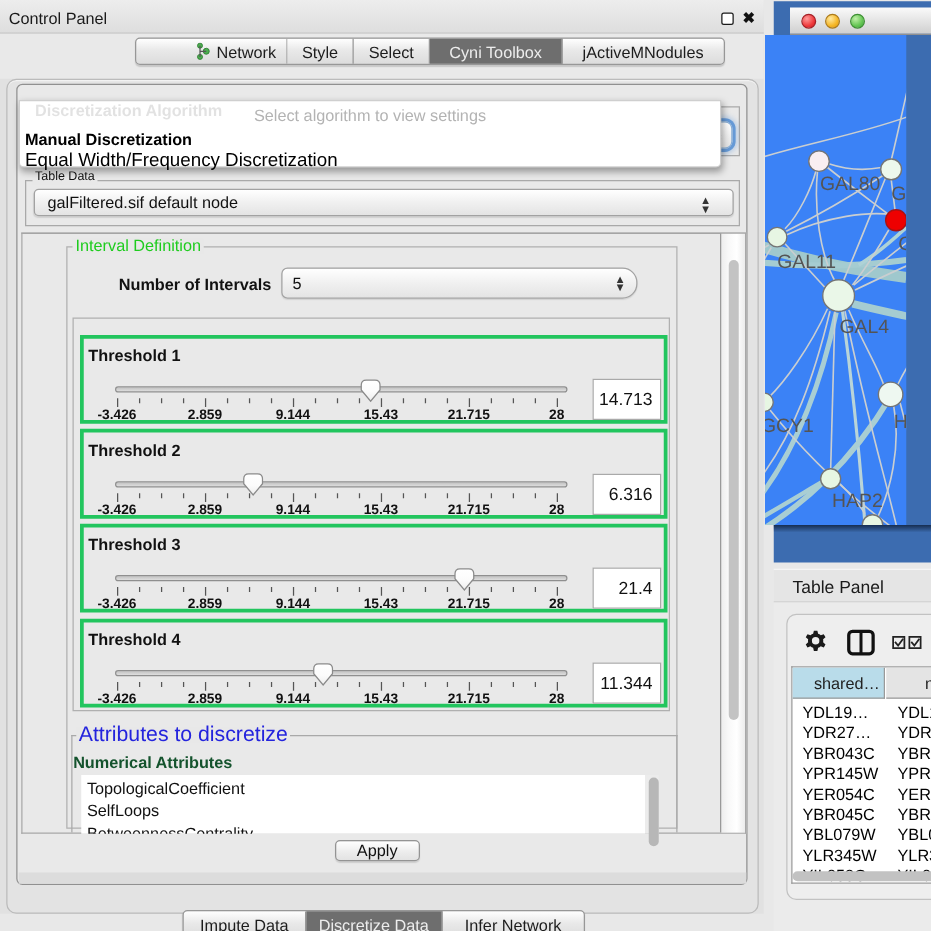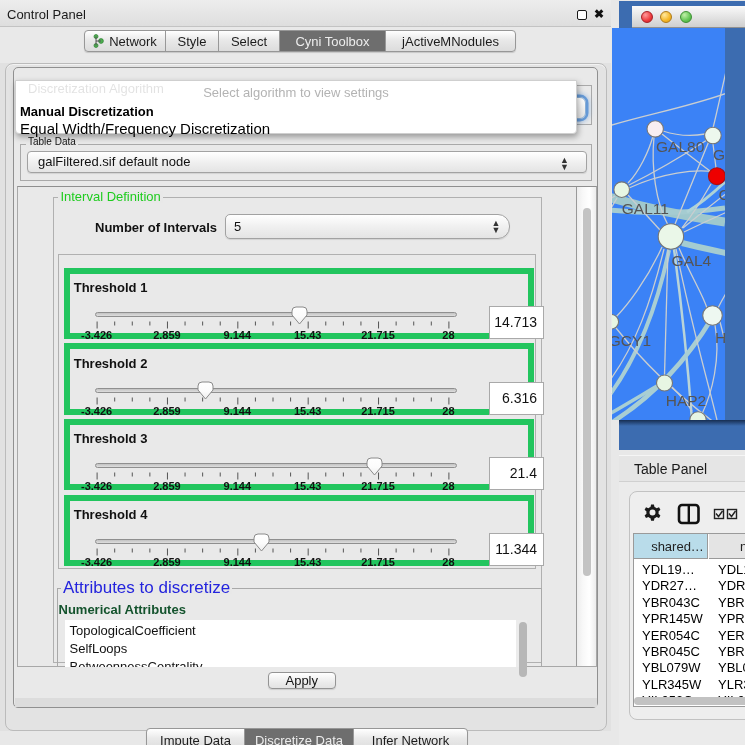--- a/index.html
+++ b/index.html
@@ -17,21 +17,21 @@
   #closex { left:594px; top:7px; font-size:12px; font-weight:bold; color:#111; }
   #tabstrip { left:0; top:27px; width:611px; height:36px; background:#e9e9e9; }
 
   .seg { position:absolute; display:flex; height:22px; border:1px solid #979797; border-radius:4px;
      background:linear-gradient(#ffffff,#e9e9e9 45%,#dcdcdc); font-size:13px; color:#1c1c1c;
      box-shadow:0 1px 1px rgba(0,0,0,0.15); }
   .seg > div { display:flex; align-items:center; justify-content:center; border-right:1px solid #989898; padding:0; }
   .seg > div:last-child { border-right:none; }
   .seg .sel { background:#6e6e6e; color:#ededed; }
 
-  #toptabs { left:84px; top:30px; }
+  #toptabs { left:108px; top:30px;padding-left:40px; }
   #toptabs .t1 { width:81px; border-top-left-radius:3px; border-bottom-left-radius:3px;}
   #toptabs .t2 { width:53px; }
   #toptabs .t3 { width:61px; }
   #toptabs .t4 { width:106px; }
   #toptabs .t5 { width:129px; border-top-right-radius:3px; border-bottom-right-radius:3px;}
 
   #bottabs { left:146px; top:728px; height:23px; }
   #bottabs .t1 { height:23px; width:98px; border-top-left-radius:3px; border-bottom-left-radius:3px;}
   #bottabs .t2 { height:23px; width:109px; }
   #bottabs .t3 { height:23px; width:113px; border-top-right-radius:3px; border-bottom-right-radius:3px;}
@@ -51,30 +51,30 @@
     box-shadow:0 1px 1px rgba(0,0,0,0.1); }
   .combo .arr { position:absolute; right:8px; top:0; height:22px; font-size:9px; color:#333; line-height:1;
      display:flex; flex-direction:column; justify-content:center; }
   .combo .arr span { display:block; height:7px; }
 
   
   #scrollpane { left:16.7px; top:185.5px; width:580.5px; height:481px; border:1px solid #a8a8a8; border-top:1px solid #8f8f8f; background:#e9e9e9; }
   #vsb-track { left:576.3px; top:186.5px; width:20px; height:479px; background:linear-gradient(90deg,#ededed,#f8f8f8 30%,#ffffff 65%,#ececec); border-left:1px solid #999999;}
   #vsb-thumb { left:583px; top:208px; width:8px; height:368px; background:#c3c3c3; border-radius:4px; }
 
-  .slider-box { position:absolute; left:63.5px; width:470px; height:71.5px; border:6px solid #22c55e; background:#e9e9e9; }
+  .slider-box { position:absolute; left:63.5px; width:470px; height:71.5px; border:3px solid #22c55e; background:#e9e9e9; }
   .sl-label { position:absolute; left:4.2px; top:6.5px; font-weight:bold; font-size:13px; color:#111; }
   .track { position:absolute; left:25.5px; top:38.5px; width:362px; height:5px; border:1px solid #8f8f8f; border-radius:3px;
      background:linear-gradient(#c2c2c2,#dedede); }
   .thumb { position:absolute; top:32px; width:17px; height:19px; }
   .ticks  { position:absolute; left:0; top:47.5px; width:470px; height:8px; }
   .tlabels { position:absolute; left:0; top:55.5px; width:470px; height:12px; font-size:11px; font-weight:bold; color:#111; }
   .tlabels span { position:absolute; transform:translateX(-50%); }
   .valbox { position:absolute; left:407px; top:32.5px; width:55.5px; height:33px; background:#fff; border:1px solid #a9a9a9;
-    font-size:14px; color:#111; text-align:right; padding:7px 6px 0 0;margin-left:12px; }
+    font-size:14px; color:#111; text-align:right; padding:7px 6px 0 0; }
 
   #applybtn { left:268px; top:671.5px; width:67.5px; height:17.5px; background:linear-gradient(#ffffff,#ececec 60%,#e3e3e3);
     border:1px solid #949494; border-radius:4px; font-size:13px; color:#111; text-align:center; line-height:15.5px;
     box-shadow:0 1px 1px rgba(0,0,0,0.12); }
 
   
   #popup { left:15px; top:80px; width:562px; height:54px; background:#ffffff; border:1px solid #cfcfcf;
      border-radius:0 0 4px 4px; box-shadow:1px 3px 6px rgba(0,0,0,0.35); }
   #popup .hint { position:absolute; left:0; top:4px; width:100%; text-align:center; color:#b3b3b3; font-size:13px; }
   #popup .it1 { position:absolute; left:4px; top:23px; font-size:13px; font-weight:bold; color:#000; }
@@ -182,21 +182,21 @@
   <div id="bottabs" class="seg">
     <div class="t1">Impute Data</div>
     <div class="t2 sel">Discretize Data</div>
     <div class="t3">Infer Network</div>
   </div>
 
   <div id="popup" class="abs">
     <div class="hint">Select algorithm to view settings</div>
     <div class="it1">Manual Discretization</div>
     <div class="it2">Equal Width/Frequency Discretization</div>
-    <div style="position:absolute; left:12px; top:-0.5px; font-weight:normal; color:rgba(50,50,50,0.14); font-size:13px;">Discretization Algorithm</div>
+    <div style="position:absolute; left:12px; top:-0.5px; font-weight:bold; color:rgba(50,50,50,0.14); font-size:13px;">Discretization Algorithm</div>
   </div>
 
   <svg class="abs" style="left:610px; top:385px;" width="8" height="10">
       <path d="M2 1 L7 5 L2 9" fill="none" stroke="#9a9a9a" stroke-width="1.2"></path>
     </svg>
   <div id="bluepanel" class="abs"></div>
   <div id="netwin-tb" class="abs">
     <div class="light" style="left:9px;  background:radial-gradient(circle at 35% 30%, #ff9a9a, #ee3a3c 60%, #c61a22); border:1px solid #a52026;"></div>
     <div class="light" style="left:28px; background:radial-gradient(circle at 35% 30%, #ffe9a0, #f5b625 60%, #d99718); border:1px solid #ad7b1a;"></div>
     <div class="light" style="left:48px; background:radial-gradient(circle at 35% 30%, #c0f0a8, #63c553 60%, #3da53a); border:1px solid #3d8f33;"></div>

